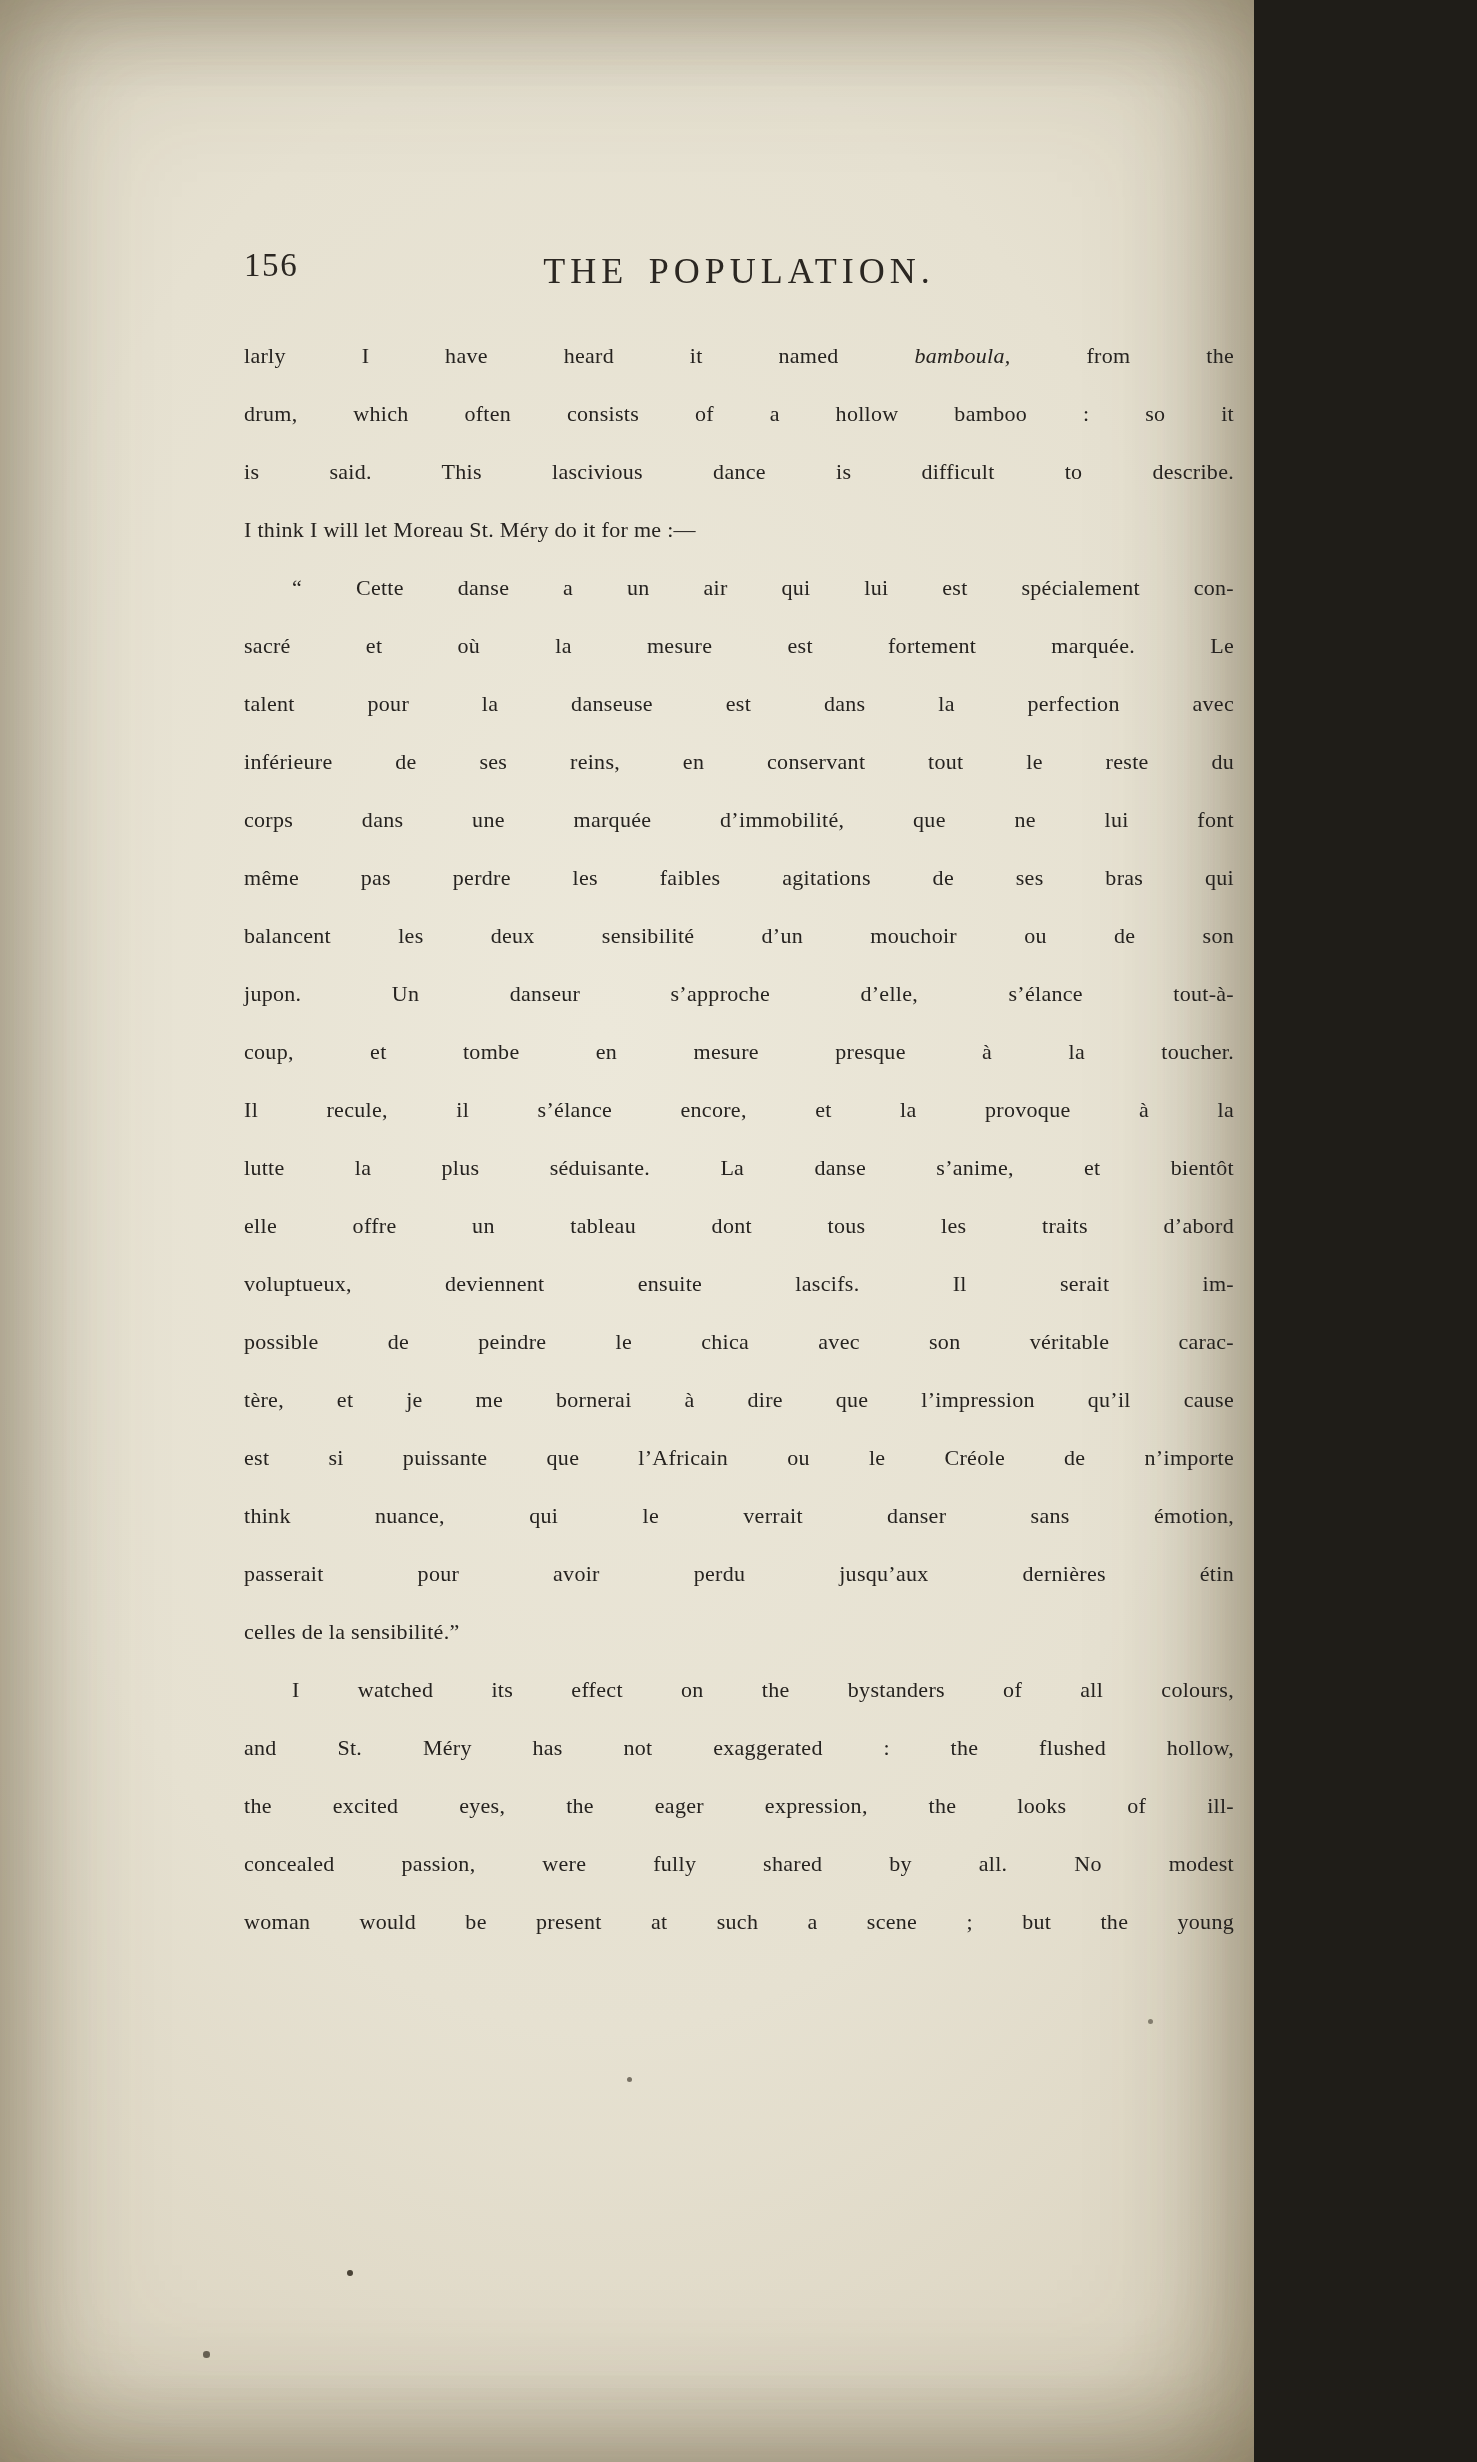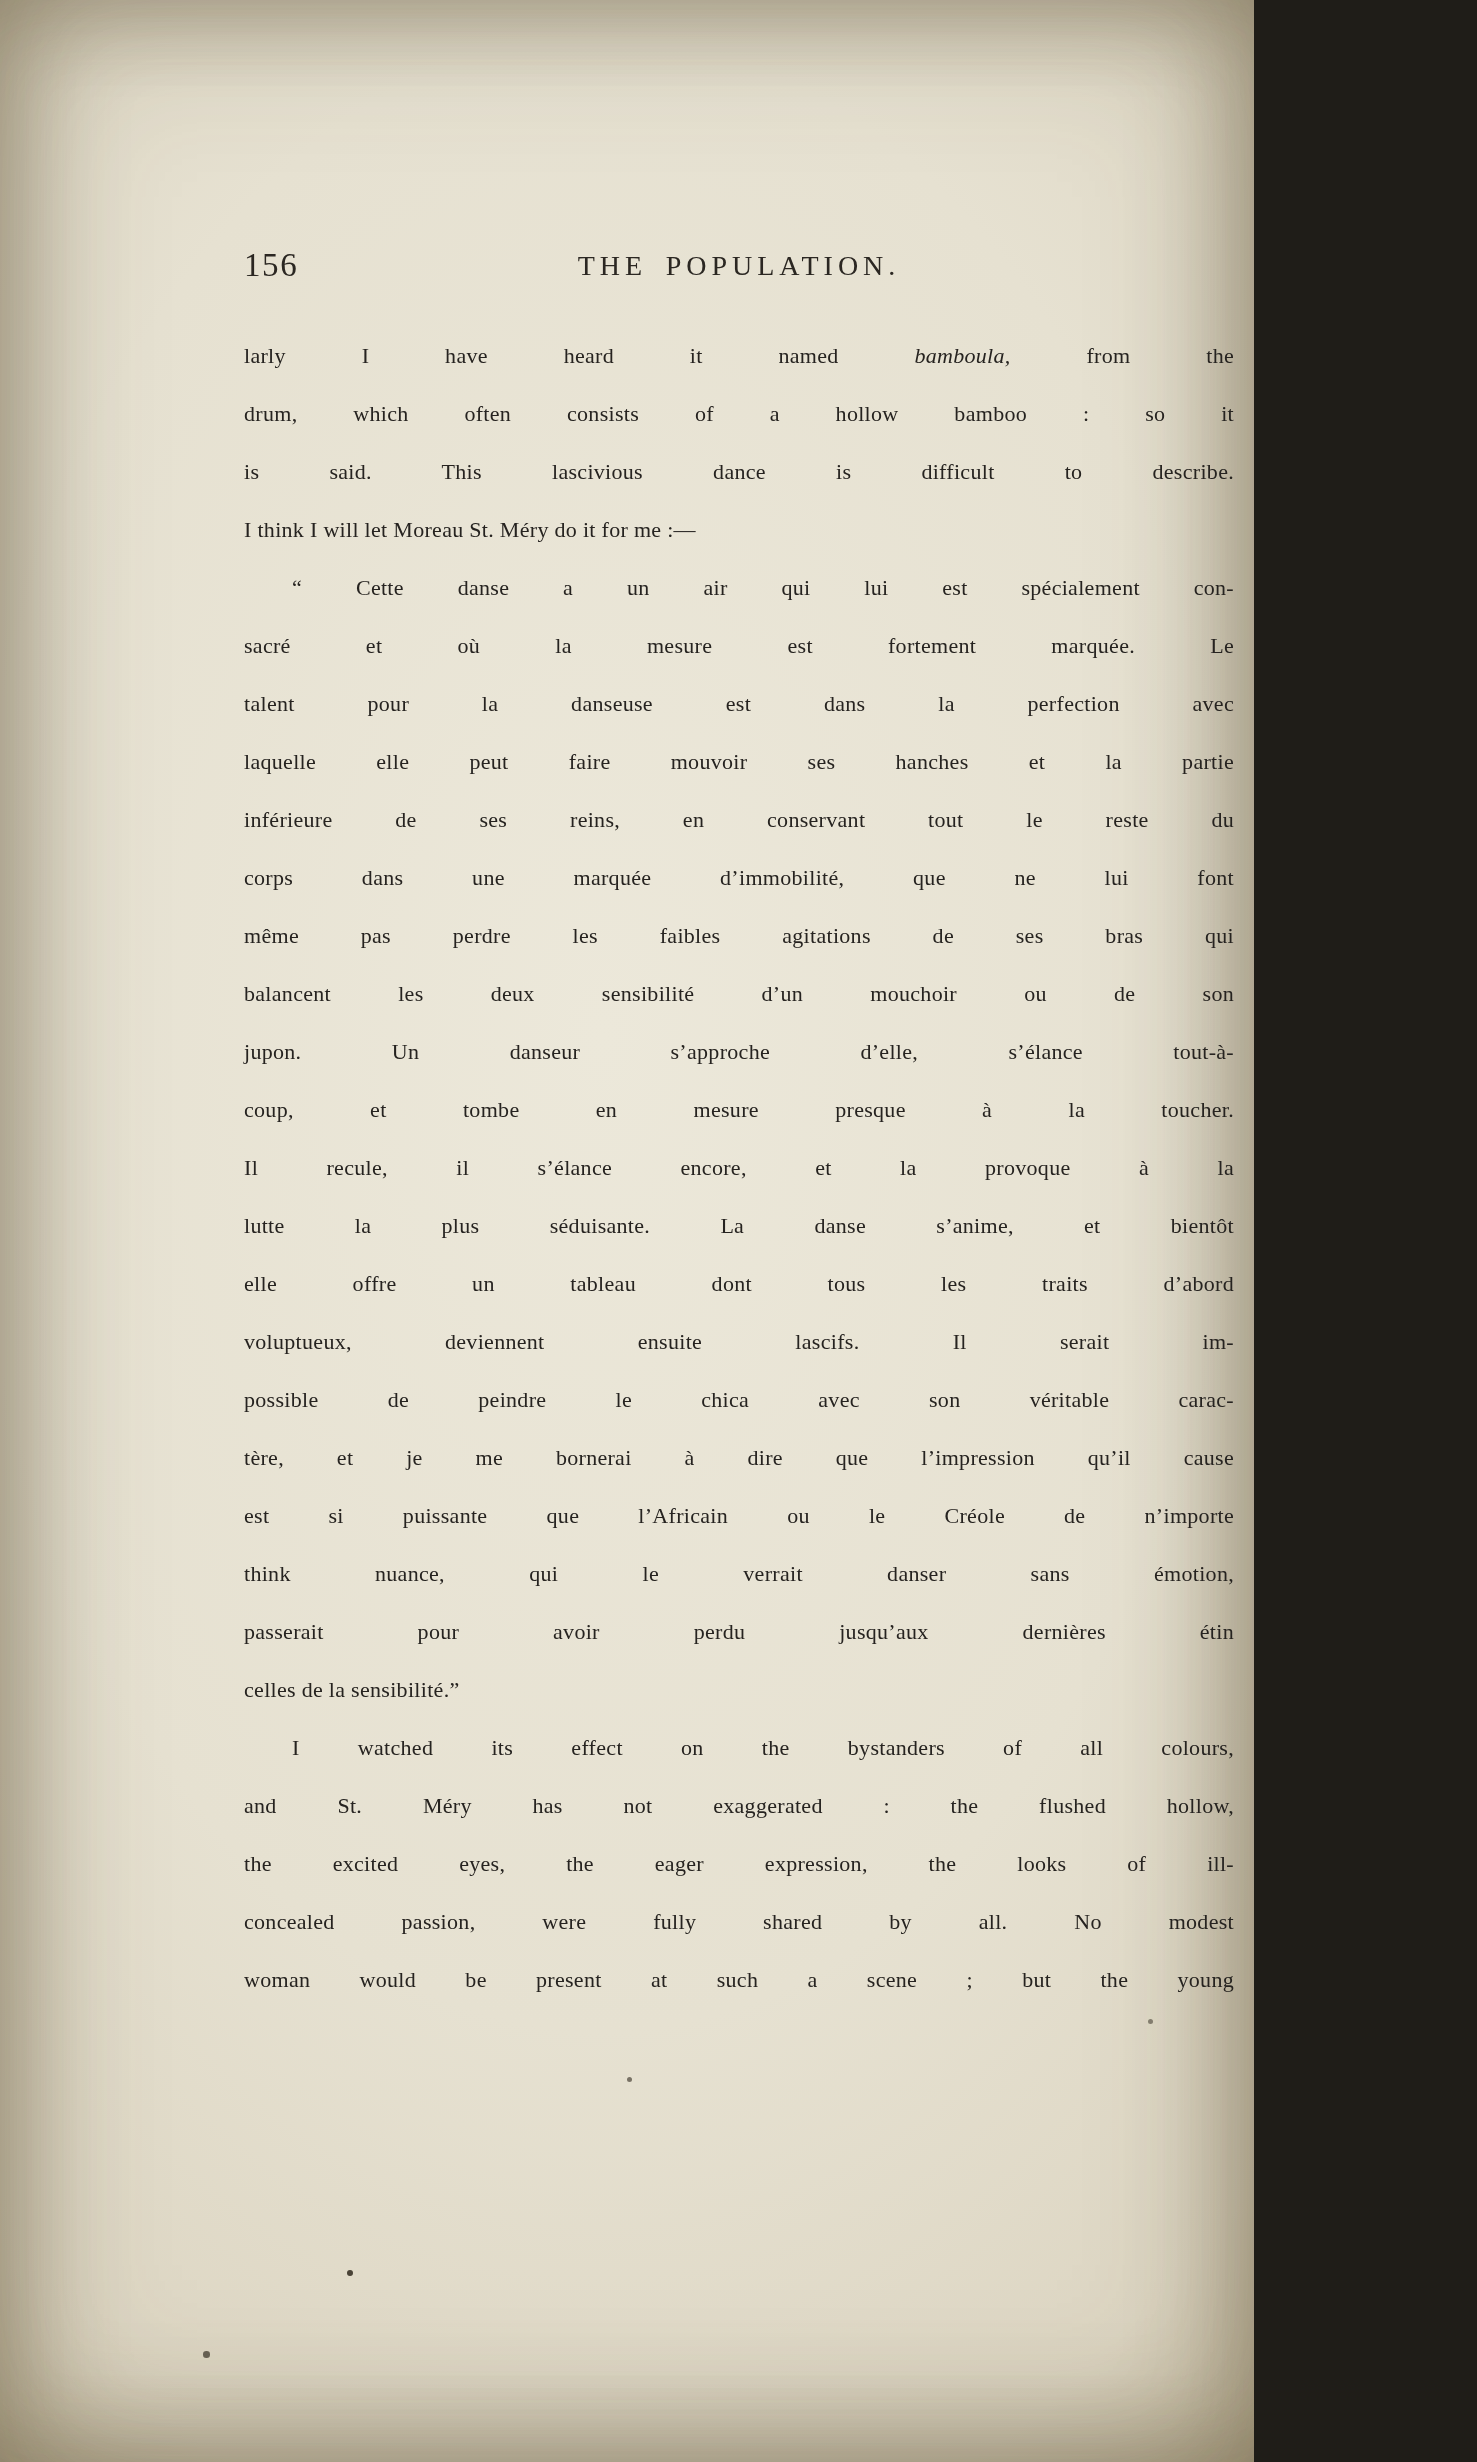--- a/index.html
+++ b/index.html
@@ -45,21 +45,21 @@
     font-size: 33px;
     letter-spacing: 1.6px;
     color: #2b2722;
   }
   .running-title {
     position: absolute;
     left: 0;
     right: 0;
     top: 3.3px;
     text-align: center;
-    font-size: 28px;
+    font-size: 36px;
     letter-spacing: 5px;
     word-spacing: 6.6px;
     color: #2b2722;
   }
   .text-block {
     margin-top: 21.4px;
   }
   .line {
     font-size: 22px;
     line-height: 58px;
@@ -102,21 +102,20 @@
     </div>
 
     <div class="text-block">
         <div class="line just"><span>larly  I  have  heard  it  named  </span><i>bamboula,</i><span>  from  the</span></div>
         <div class="line just"><span>drum, which often consists of a hollow bamboo : so it</span></div>
         <div class="line just"><span>is said.  This lascivious dance is difficult to describe.</span></div>
         <div class="line"><span>I think I will let Moreau St. Méry do it for me :—</span></div>
         <div class="line just indent"><span>“ Cette danse a un air qui lui est spécialement con-</span></div>
         <div class="line just"><span>sacré  et  où  la  mesure  est  fortement  marquée.   Le</span></div>
         <div class="line just"><span>talent  pour  la  danseuse  est  dans  la  perfection  avec</span></div>
-        <div class="line just"><span>laquelle elle peut faire mouvoir ses hanches et la partie</span></div>
         <div class="line just"><span>inférieure  de  ses  reins, en  conservant  tout le  reste  du</span></div>
         <div class="line just"><span>corps  dans  une  marquée  d’immobilité,  que  ne  lui  font</span></div>
         <div class="line just"><span>même  pas perdre les  faibles agitations  de  ses  bras qui</span></div>
         <div class="line just"><span>balancent les deux sensibilité d’un mouchoir ou de son</span></div>
         <div class="line just"><span>jupon.   Un  danseur  s’approche  d’elle,  s’élance  tout-à-</span></div>
         <div class="line just"><span>coup,  et  tombe  en  mesure  presque  à  la  toucher.</span></div>
         <div class="line just"><span>Il  recule,  il  s’élance  encore,  et  la  provoque  à  la</span></div>
         <div class="line just"><span>lutte la  plus séduisante.   La danse  s’anime, et bientôt</span></div>
         <div class="line just"><span>elle  offre  un  tableau  dont  tous  les  traits  d’abord</span></div>
         <div class="line just"><span>voluptueux,  deviennent  ensuite  lascifs.   Il  serait  im-</span></div>

